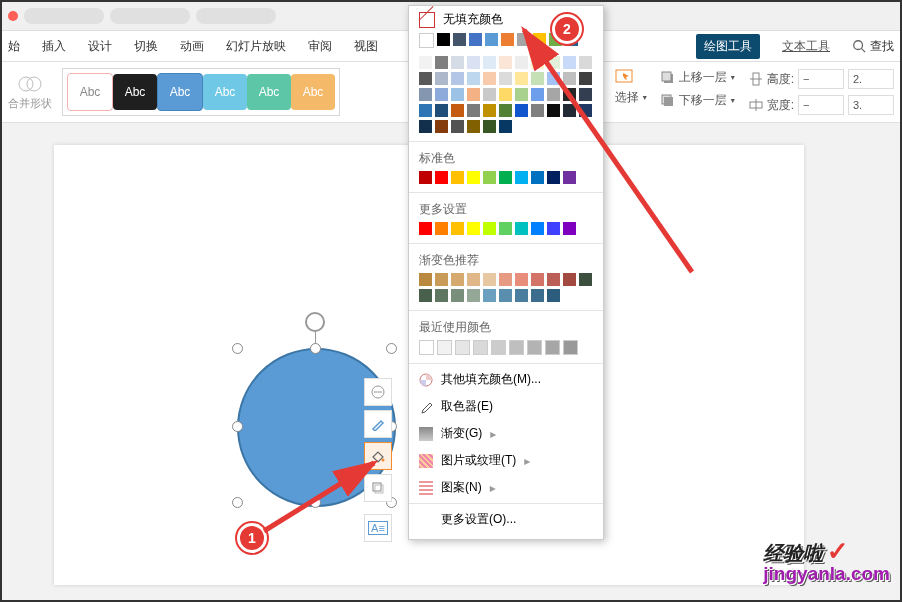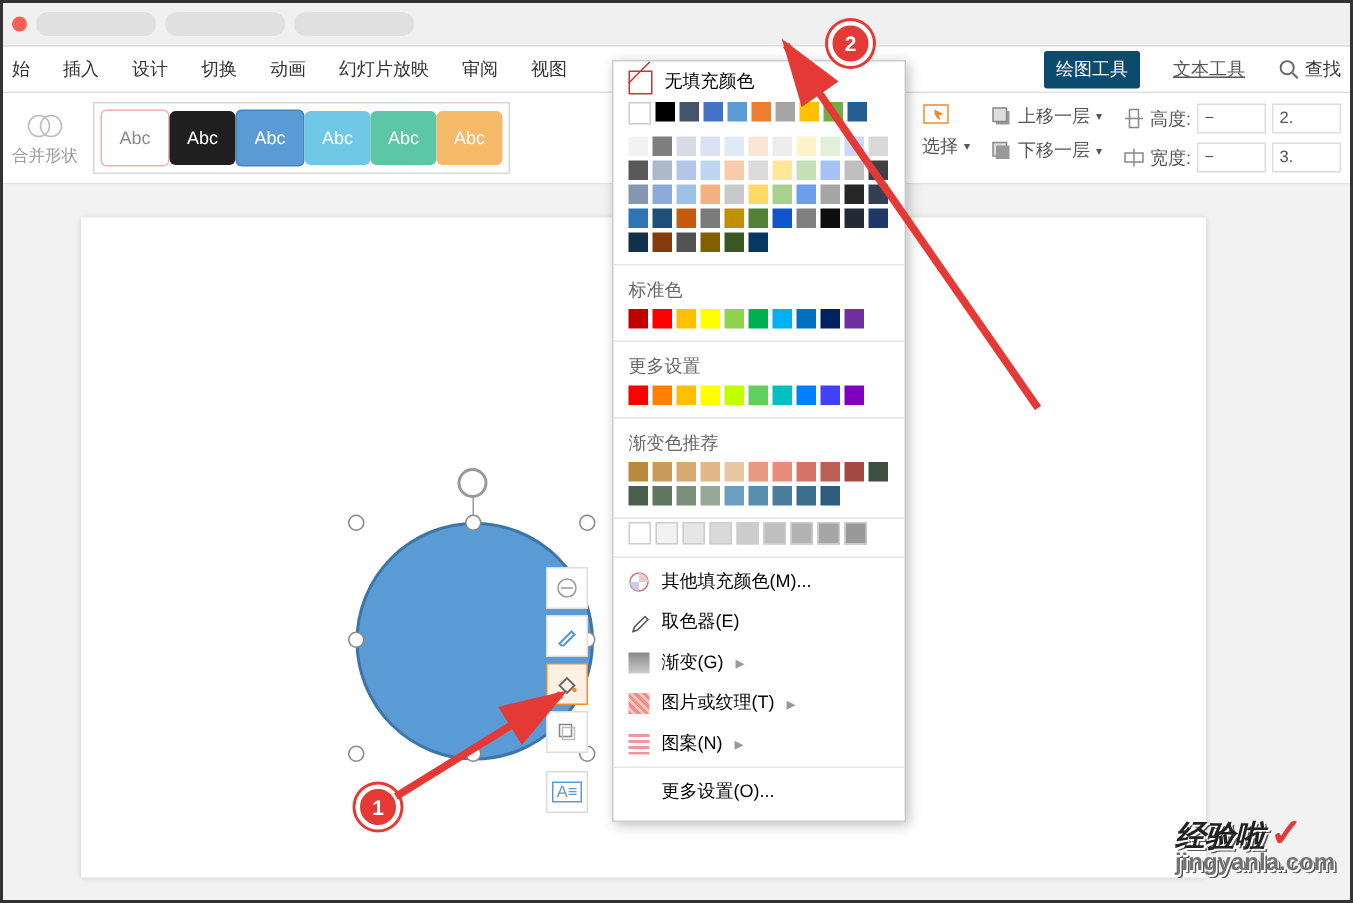--- a/index.html
+++ b/index.html
@@ -128,34 +128,33 @@
   display:flex; align-items:center; justify-content:center;
   font-weight:bold; font-size:14px;
 }
 .arrow-line { position:absolute; pointer-events:none;}
 .watermark {
   position:absolute; right:10px; bottom:18px; 
   font-family: Arial, sans-serif;
 }
 .watermark .t1 { font-size:20px; font-weight:900; font-style:italic; color:#222; text-shadow:1px 1px 0 #fff, 2px 2px 0 #555;}
 .watermark .chk { color:#e53935; font-size:26px; font-weight:900;}
-.watermark .t2 { font-size:16px; font-weight:900; color:#737373; text-shadow:1px 1px 0 #fff, 2px 2px 0 #555; margin-top:-4px;}
+.watermark .t2 { font-size:19px; font-weight:900; color:#a21caf; text-shadow:1px 1px 0 #fff, 2px 2px 0 #555; margin-top:-4px;}
 
 
 .dropdown {
   position:absolute;
   left:406px; top:3px;
   width:194px;
   background:#fff;
   border:1px solid #ccc;
   box-shadow:2px 2px 8px rgba(0,0,0,.25);
   z-index:50;
   padding:0 0 6px 0;
   font-size:12px;
-  margin-top:35px;
 }
 .dropdown .row {
   display:flex; align-items:center; gap:8px;
   padding:5px 10px; cursor:pointer;
 }
 .dropdown .section { font-size:12px; color:#666; padding:6px 10px 4px;}
 .dropdown .sep { height:1px; background:#e4e4e4; margin:2px 0;}
 .swatch-row { display:flex; flex-wrap:wrap; gap:3px; padding:0 10px 6px;}
 .sw { width:13px; height:13px; cursor:pointer;}
 .sr { float:right; color:#999;}
@@ -467,20 +466,21 @@
       <div class="sw" style="background: rgb(95, 119, 96);"></div>
       <div class="sw" style="background: rgb(122, 143, 123);"></div>
       <div class="sw" style="background: rgb(149, 167, 150);"></div>
       <div class="sw" style="background: rgb(106, 159, 191);"></div>
       <div class="sw" style="background: rgb(90, 142, 174);"></div>
       <div class="sw" style="background: rgb(75, 126, 158);"></div>
       <div class="sw" style="background: rgb(60, 109, 141);"></div>
       <div class="sw" style="background: rgb(45, 93, 125);"></div>
     </div>
   <div class="sep"></div>
+  <div class="section">最近使用颜色</div>
   <div class="swatch-row" id="recent-row">
       <div class="sw" style="background: rgb(255, 255, 255); border: 1px solid rgb(204, 204, 204);"></div>
       <div class="sw" style="background: rgb(242, 242, 242); border: 1px solid rgb(204, 204, 204);"></div>
       <div class="sw" style="background: rgb(230, 230, 230); border: 1px solid rgb(204, 204, 204);"></div>
       <div class="sw" style="background: rgb(217, 217, 217); border: 1px solid rgb(204, 204, 204);"></div>
       <div class="sw" style="background: rgb(204, 204, 204); border: 1px solid rgb(204, 204, 204);"></div>
       <div class="sw" style="background: rgb(191, 191, 191); border: 1px solid rgb(204, 204, 204);"></div>
       <div class="sw" style="background: rgb(179, 179, 179); border: 1px solid rgb(204, 204, 204);"></div>
       <div class="sw" style="background: rgb(166, 166, 166); border: 1px solid rgb(204, 204, 204);"></div>
       <div class="sw" style="background: rgb(153, 153, 153); border: 1px solid rgb(204, 204, 204);"></div>

